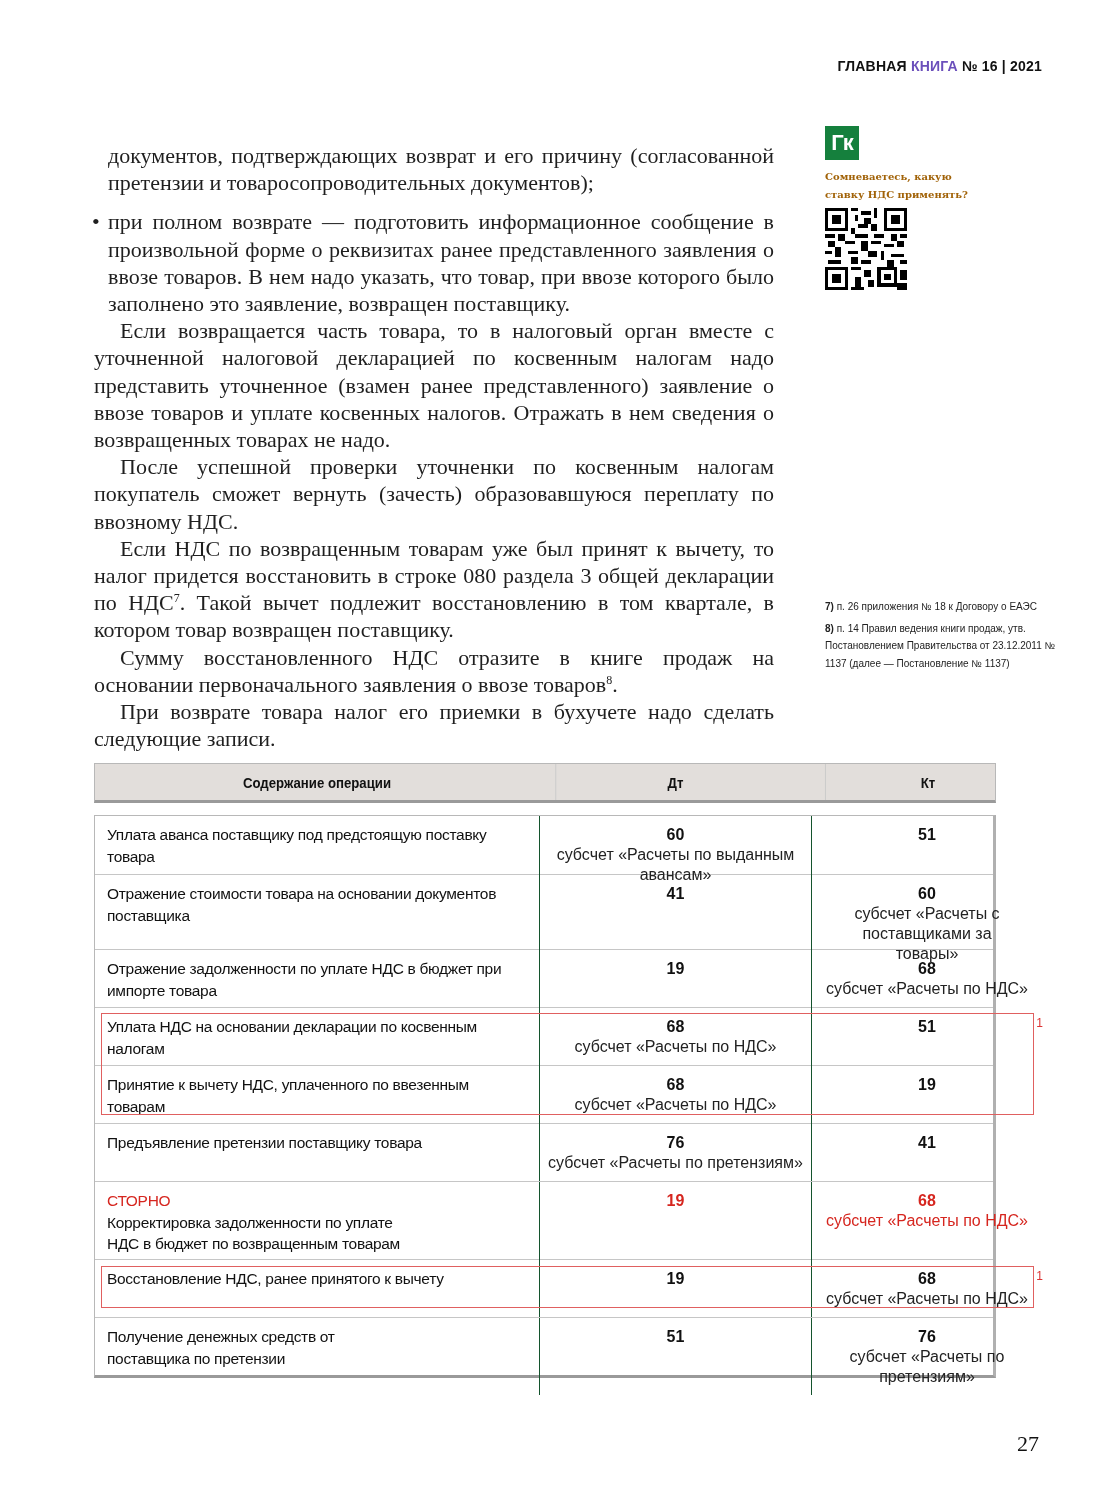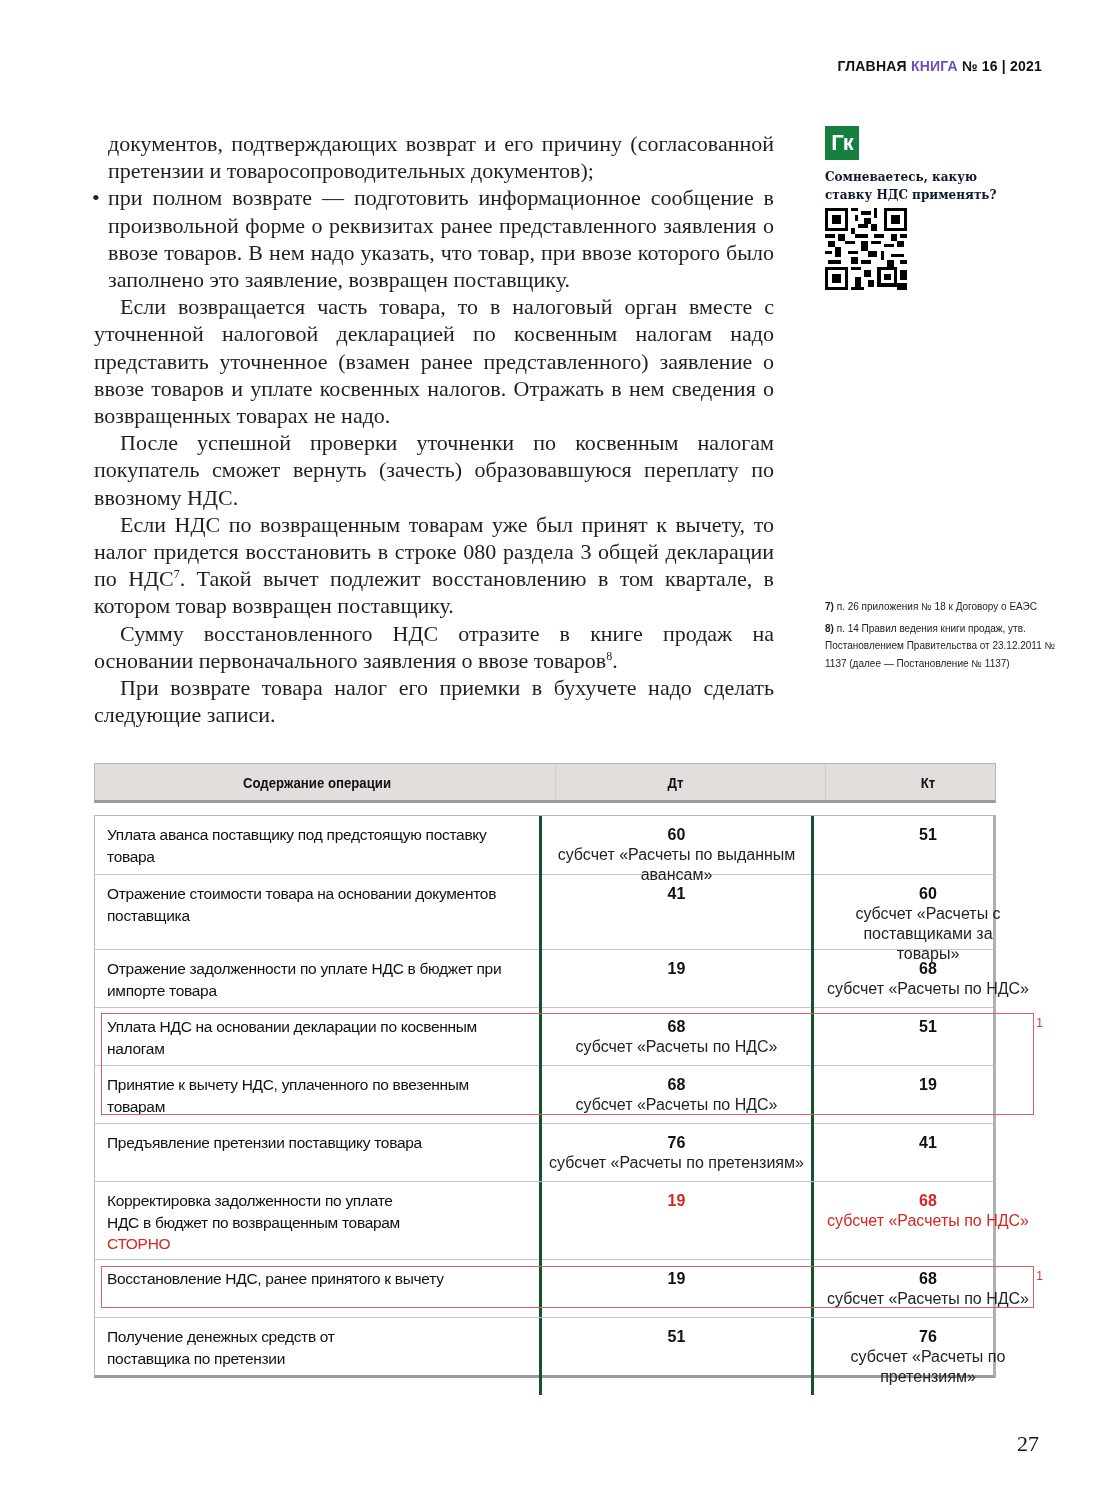--- a/index.html
+++ b/index.html
@@ -12,34 +12,34 @@
       letter-spacing: 0.2px; color: #111;
     }
     .header .accent { color: #6b4fbb; margin-top: 6px; }
 
     .main-text {
       position: absolute; left: 94px; top: 130px; width: 680px;
       font-family: "Liberation Serif", serif; font-size: 22px; line-height: 27.2px;
       color: #1f1f1f; text-align: justify;
     }
     .main-text p { text-indent: 26px; margin: 0; }
-    .main-text p.cont { text-indent: 0; padding-left: 14px; }
+    .main-text p.cont { text-indent: 0; padding-left: 14px; margin-top: 12px; }
     .main-text .bullet { position: relative; padding-left: 14px; }
     .main-text .bullet::before { content: "•"; position: absolute; left: -2px; top: 0; }
     .main-text sup { font-size: 12px; vertical-align: 8px; line-height: 0; }
 
     .sidebar { position: absolute; left: 825px; top: 126px; width: 230px; }
     .gk-logo {
       width: 34px; height: 34px; background: #15803d; color: #fff;
       font-family: "Liberation Sans", sans-serif; font-weight: bold; font-size: 22px;
       display: flex; align-items: center; justify-content: center; letter-spacing: -1px;
     }
     .promo {
       margin-top: 8px; font-family: "DejaVu Serif", serif; font-weight: bold;
-      font-size: 12px; line-height: 18px; color: #0f172a;
+      font-size: 10px; line-height: 18px; color: #a16207;
     }
     .qr { margin-top: 4px; width: 82px; height: 82px; }
 
     .footnotes {
       position: absolute; left: 825px; top: 598px; width: 240px;
       font-family: Liberation Sans, sans-serif; font-size: 10px; line-height: 17.5px; color: #222;
     }
     .footnotes .fn { margin-bottom: 4px; }
     .footnotes b { font-weight: bold; }
 
@@ -63,21 +63,21 @@
     .row {
       display: grid; grid-template-columns: 444px 272px 231px;
       border-top: 1px solid #c6c6c6;
     }
     .row:first-child { border-top: none; }
     .cell {
       padding: 8px 10px 8px 12px; font-family: "Liberation Sans", sans-serif;
       font-size: 15.5px; line-height: 21.5px; color: #111;
     }
     .cell.op span { display: block; transform-origin: left; }
-    .cell.acc { border-left: 3px solid #14532d; text-align: center; padding-left: 4px; padding-right: 4px; }
+    .cell.acc { border-left: 1px solid #14532d; text-align: center; padding-left: 4px; padding-right: 4px; }
     .num { display: block; font-weight: bold; font-size: 16px; line-height: 21px; }
     .sub { display: block; font-size: 16px; line-height: 20px; color: #222; }
     .red, .red .num, .red .sub { color: #d6261f; }
 
     .op-text { display: block; letter-spacing: -0.3px; }
 
     .highlight {
       position: absolute; border: 1.5px solid #e06060; pointer-events: none;
     }
     .highlight .mark {
@@ -265,22 +265,22 @@
           <span class="sub">субсчет «Расчеты по претензиям»</span>
         </div>
       <div class="cell acc">
           <span class="num">41</span>
           <span class="sub"></span>
         </div>
     </div>
 
     <div class="row" style="height:78px">
       <div class="cell op">
+        <span class="op-text red">СТОРНО</span>
         <span class="op-text" style="padding-right:110px">Корректировка задолженности по уплате НДС в бюджет по возвращенным товарам</span>
-        <span class="op-text red">СТОРНО</span>
       </div>
       <div class="cell acc red">
           <span class="num">19</span>
           <span class="sub"></span>
         </div>
       <div class="cell acc red">
           <span class="num">68</span>
           <span class="sub">субсчет «Расчеты по НДС»</span>
         </div>
     </div>

